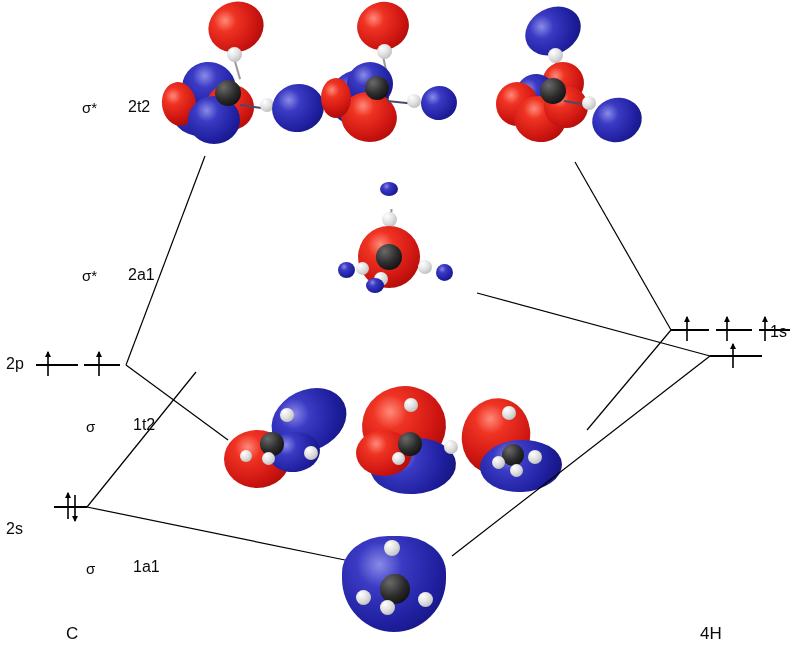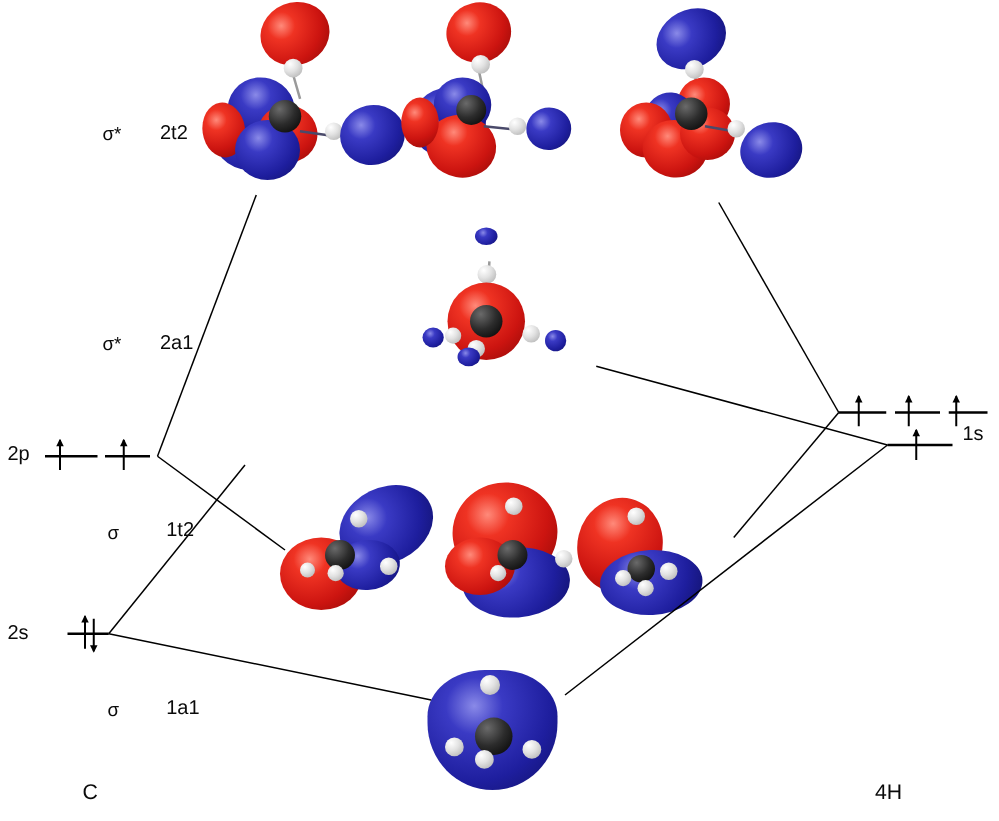--- a/index.html
+++ b/index.html
@@ -198,19 +198,19 @@
   <div class="lbl" style="left:82px;top:268px;">σ*</div>
   <div class="term" style="left:128px;top:267px;"><span>2a</span><span class="sub">1</span></div>
 
   <div class="lbl" style="left:86px;top:419px;">σ</div>
   <div class="term" style="left:133px;top:417px;"><span>1t</span><span class="sub">2</span></div>
 
   <div class="lbl" style="left:86px;top:561px;">σ</div>
   <div class="term" style="left:133px;top:559px;"><span>1a</span><span class="sub">1</span></div>
 
   <div class="term" style="left:6px;top:356px;">2p</div>
-  <div class="term" style="left:6px;top:499px;">2s</div>
-  <div class="term" style="left:770px;top:340px;">1s</div>
+  <div class="term" style="left:6px;top:521px;">2s</div>
+  <div class="term" style="left:770px;top:324px;">1s</div>
 
   <div class="term" style="left:66px;top:625px;font-size:17px;">C</div>
   <div class="term" style="left:700px;top:625px;font-size:17px;">4H</div>
 
 </div>
 
 </body></html>

